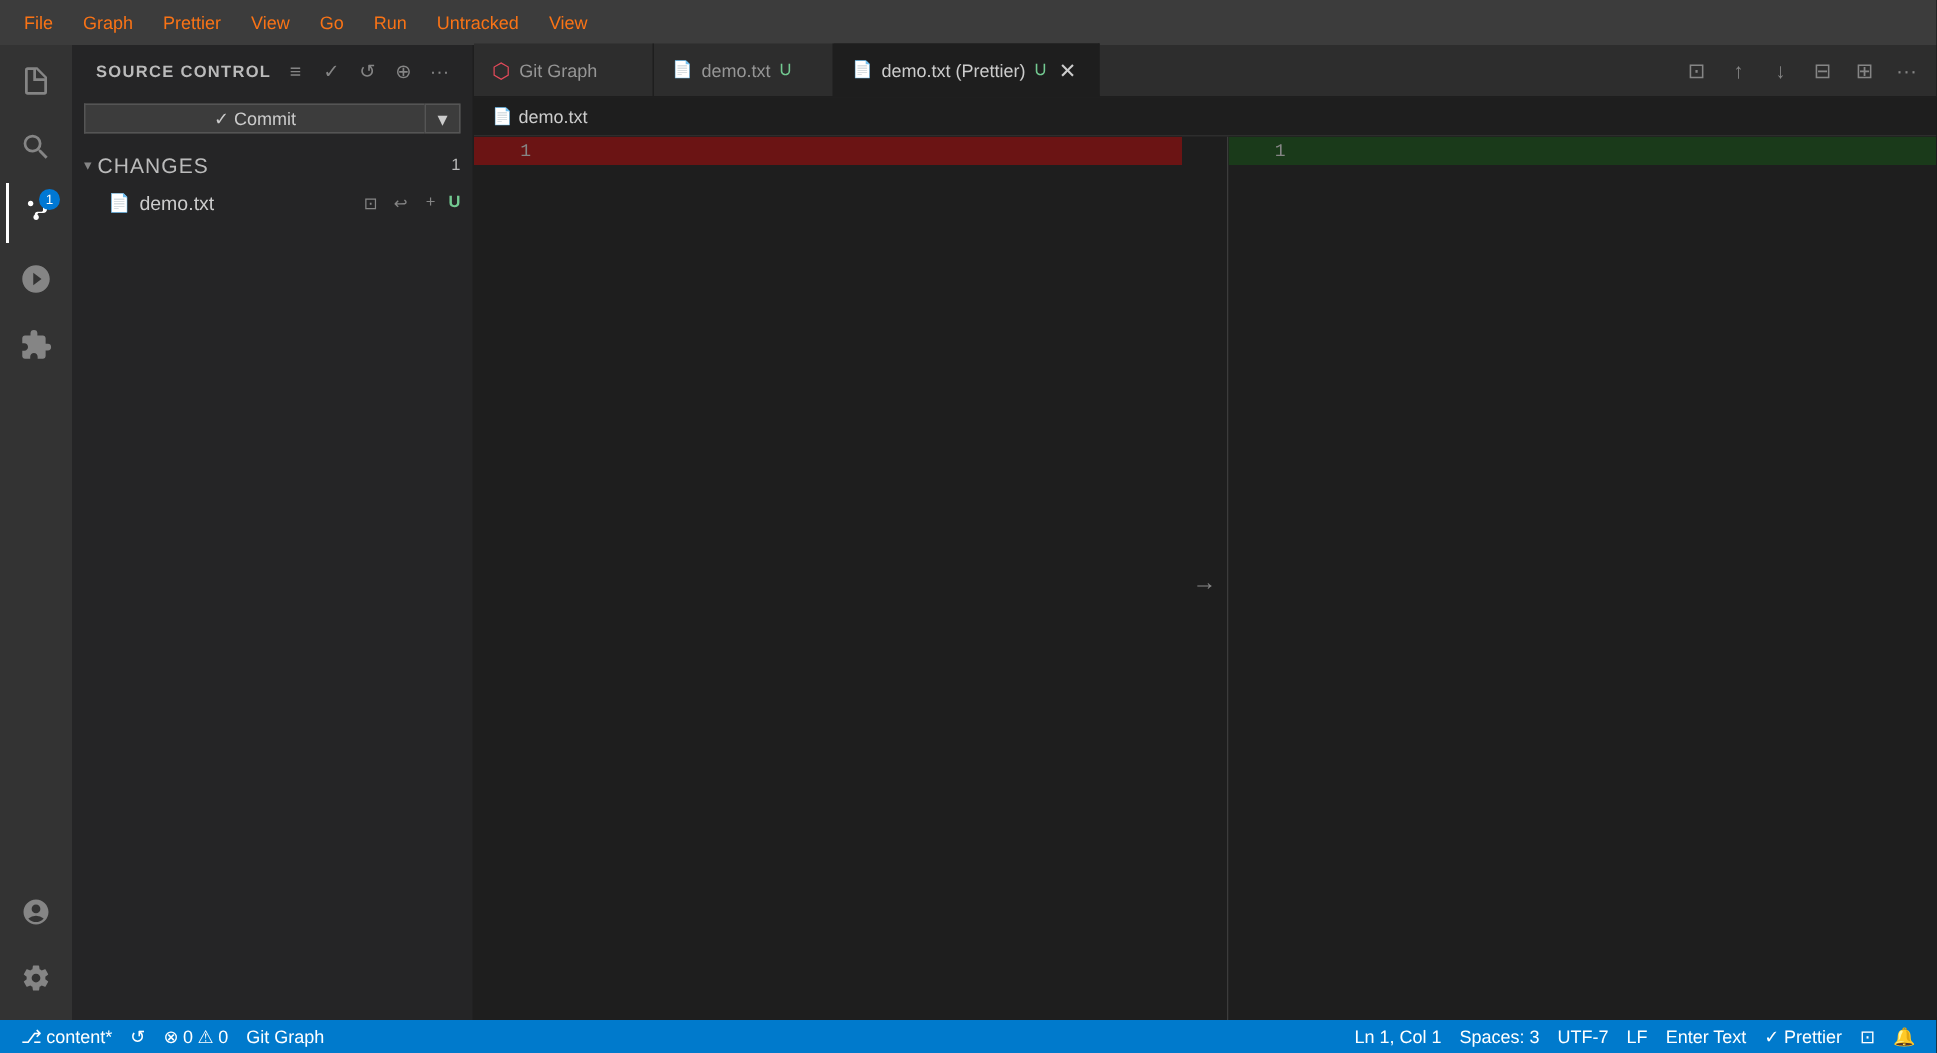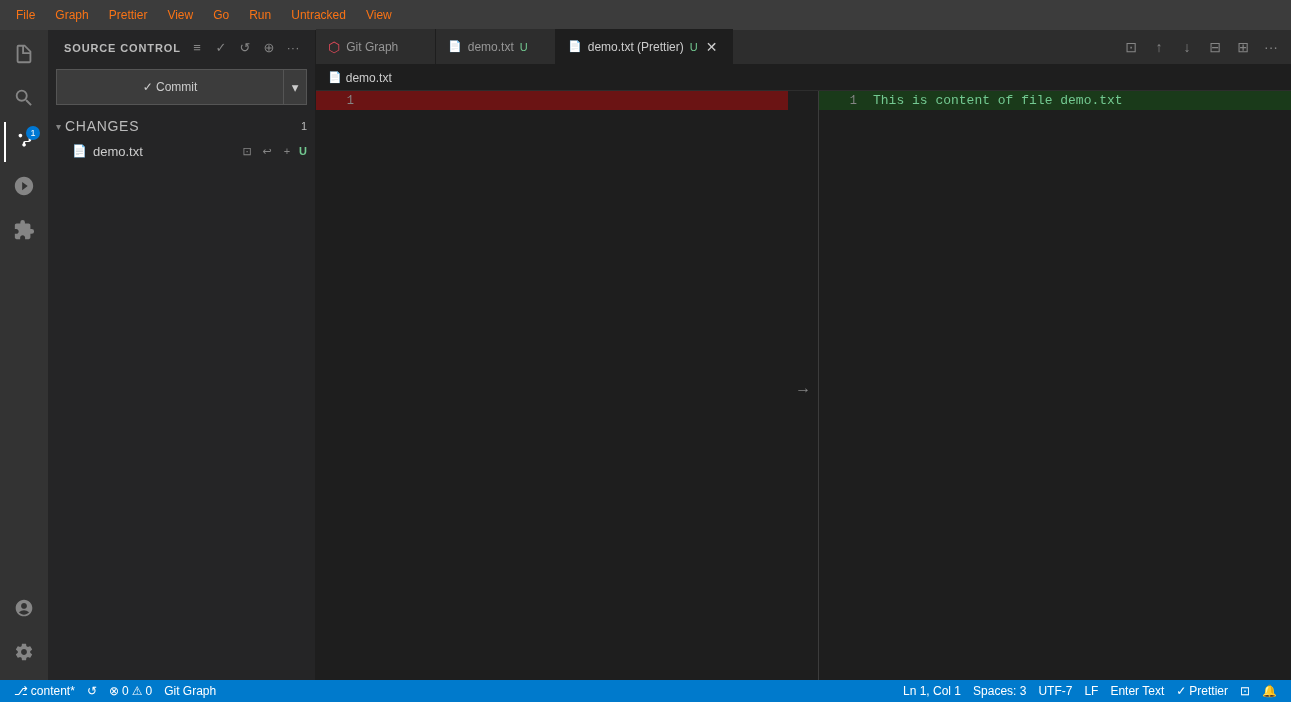--- a/index.html
+++ b/index.html
@@ -133,21 +133,21 @@
       resize: none;
       outline: none;
       font-family: inherit;
     }
     .commit-message-input::placeholder { color: #6b6b6b; }
 
     
     .commit-btn-row {
       margin: 4px 8px;
       display: flex;
-      height: 36px;
+      height: 20px;
     }
     .commit-btn-main {
       flex: 1;
       background: #3c3c3c;
       border: 1px solid #555;
       border-right: none;
       color: #cccccc;
       font-size: 12px;
       cursor: pointer;
       display: flex;
@@ -537,21 +537,20 @@
 
       <div class="diff-arrow">
         <span style="padding-top:2px;">→</span>
       </div>
 
       <div class="diff-divider"></div>
 
       <div class="diff-right">
         <div class="diff-line diff-line-added">
           <span class="diff-line-num">1</span>
-          <span class="diff-line-content">This is content of file demo.txt</span>
         </div>
       </div>
     </div>
 
   </div>
 </div>
 
 <div class="status-bar">
   <div class="status-item">
     <span>⎇</span>

